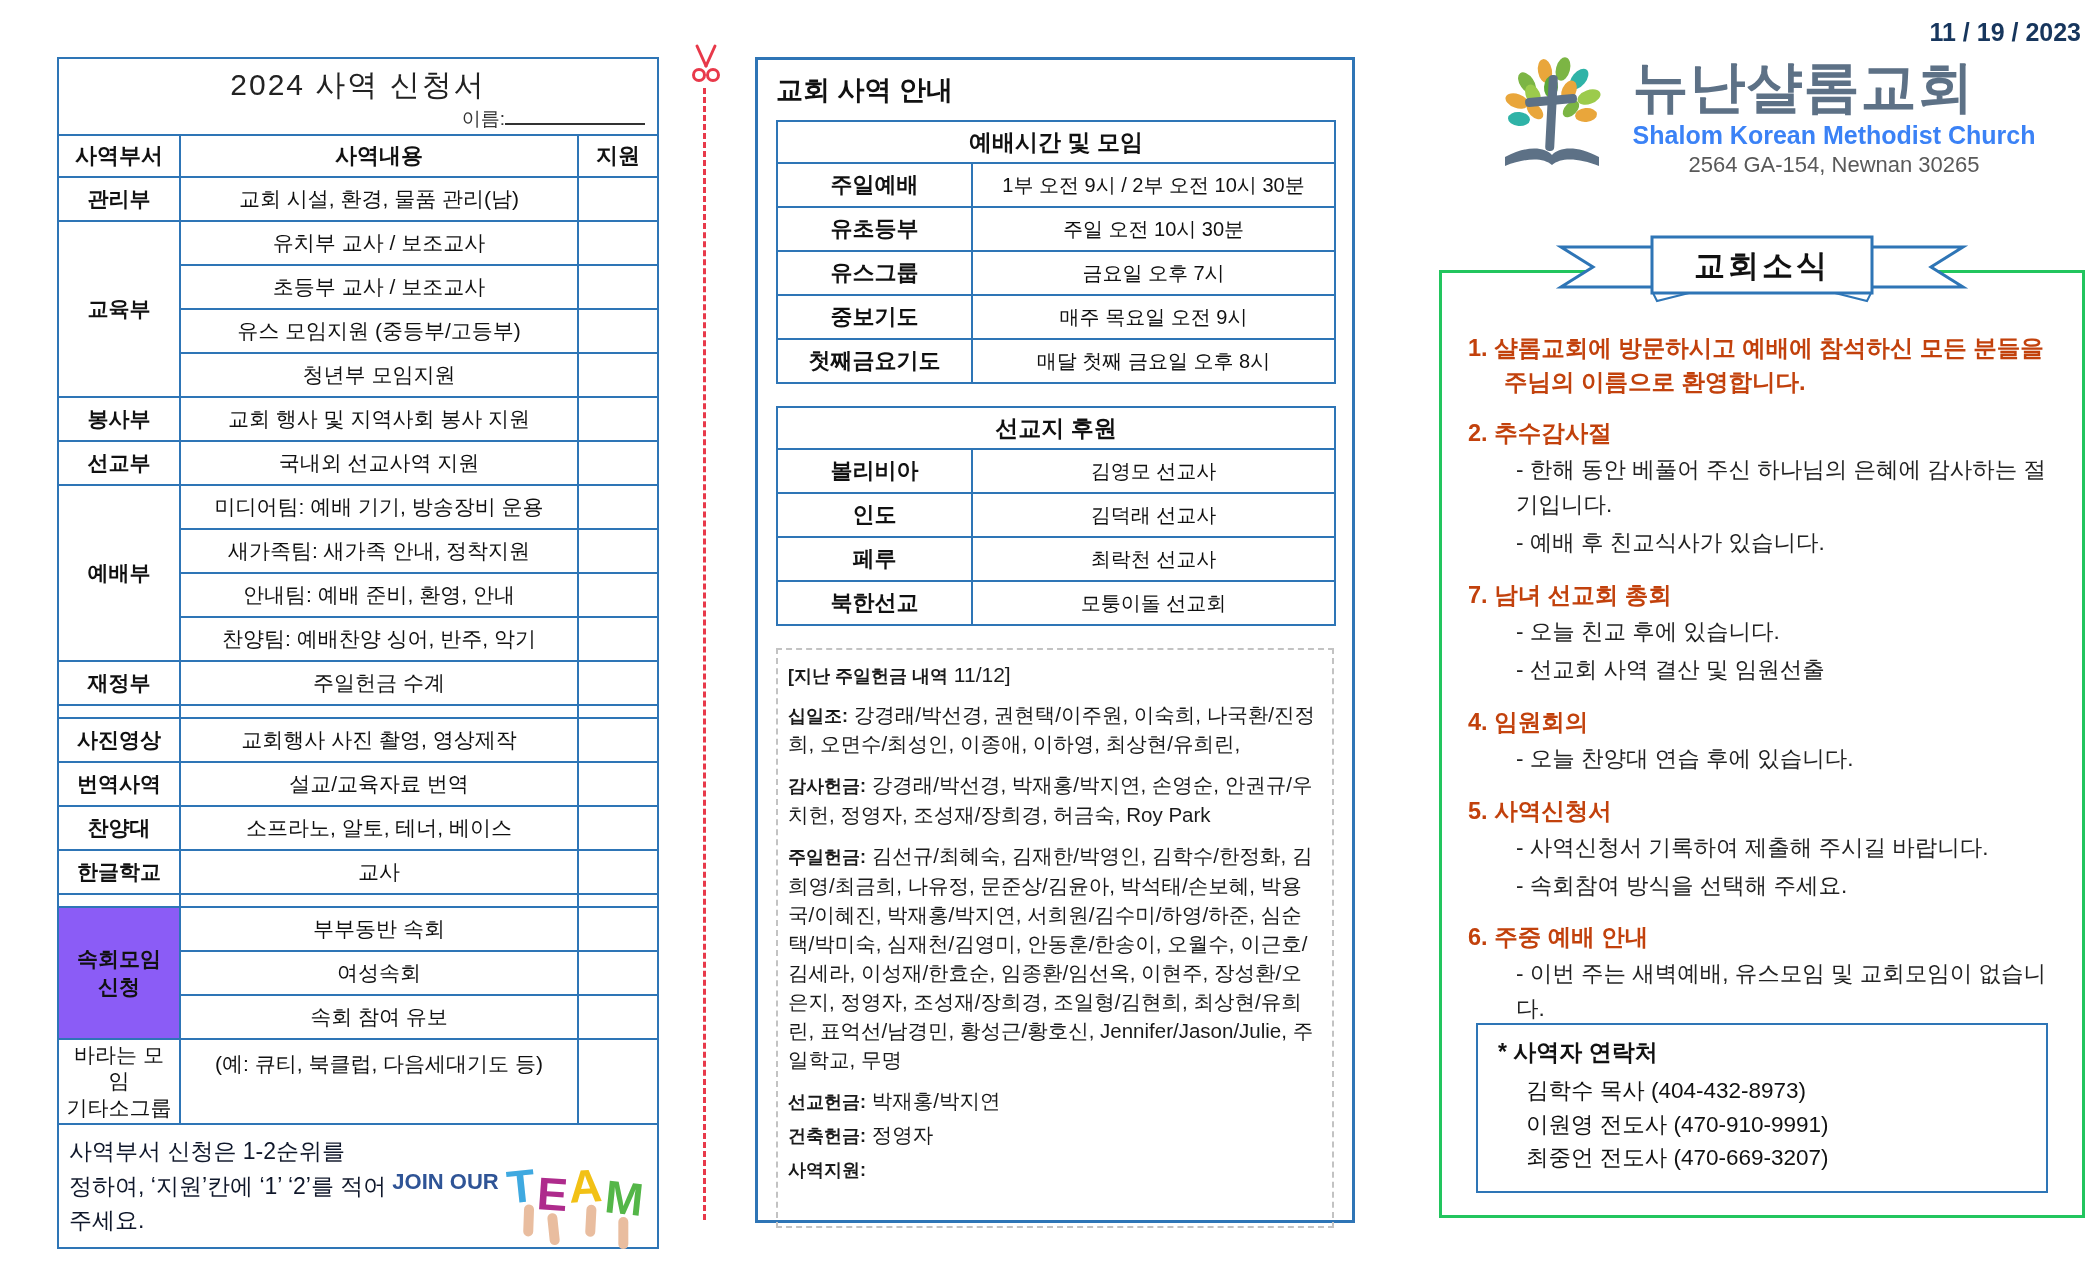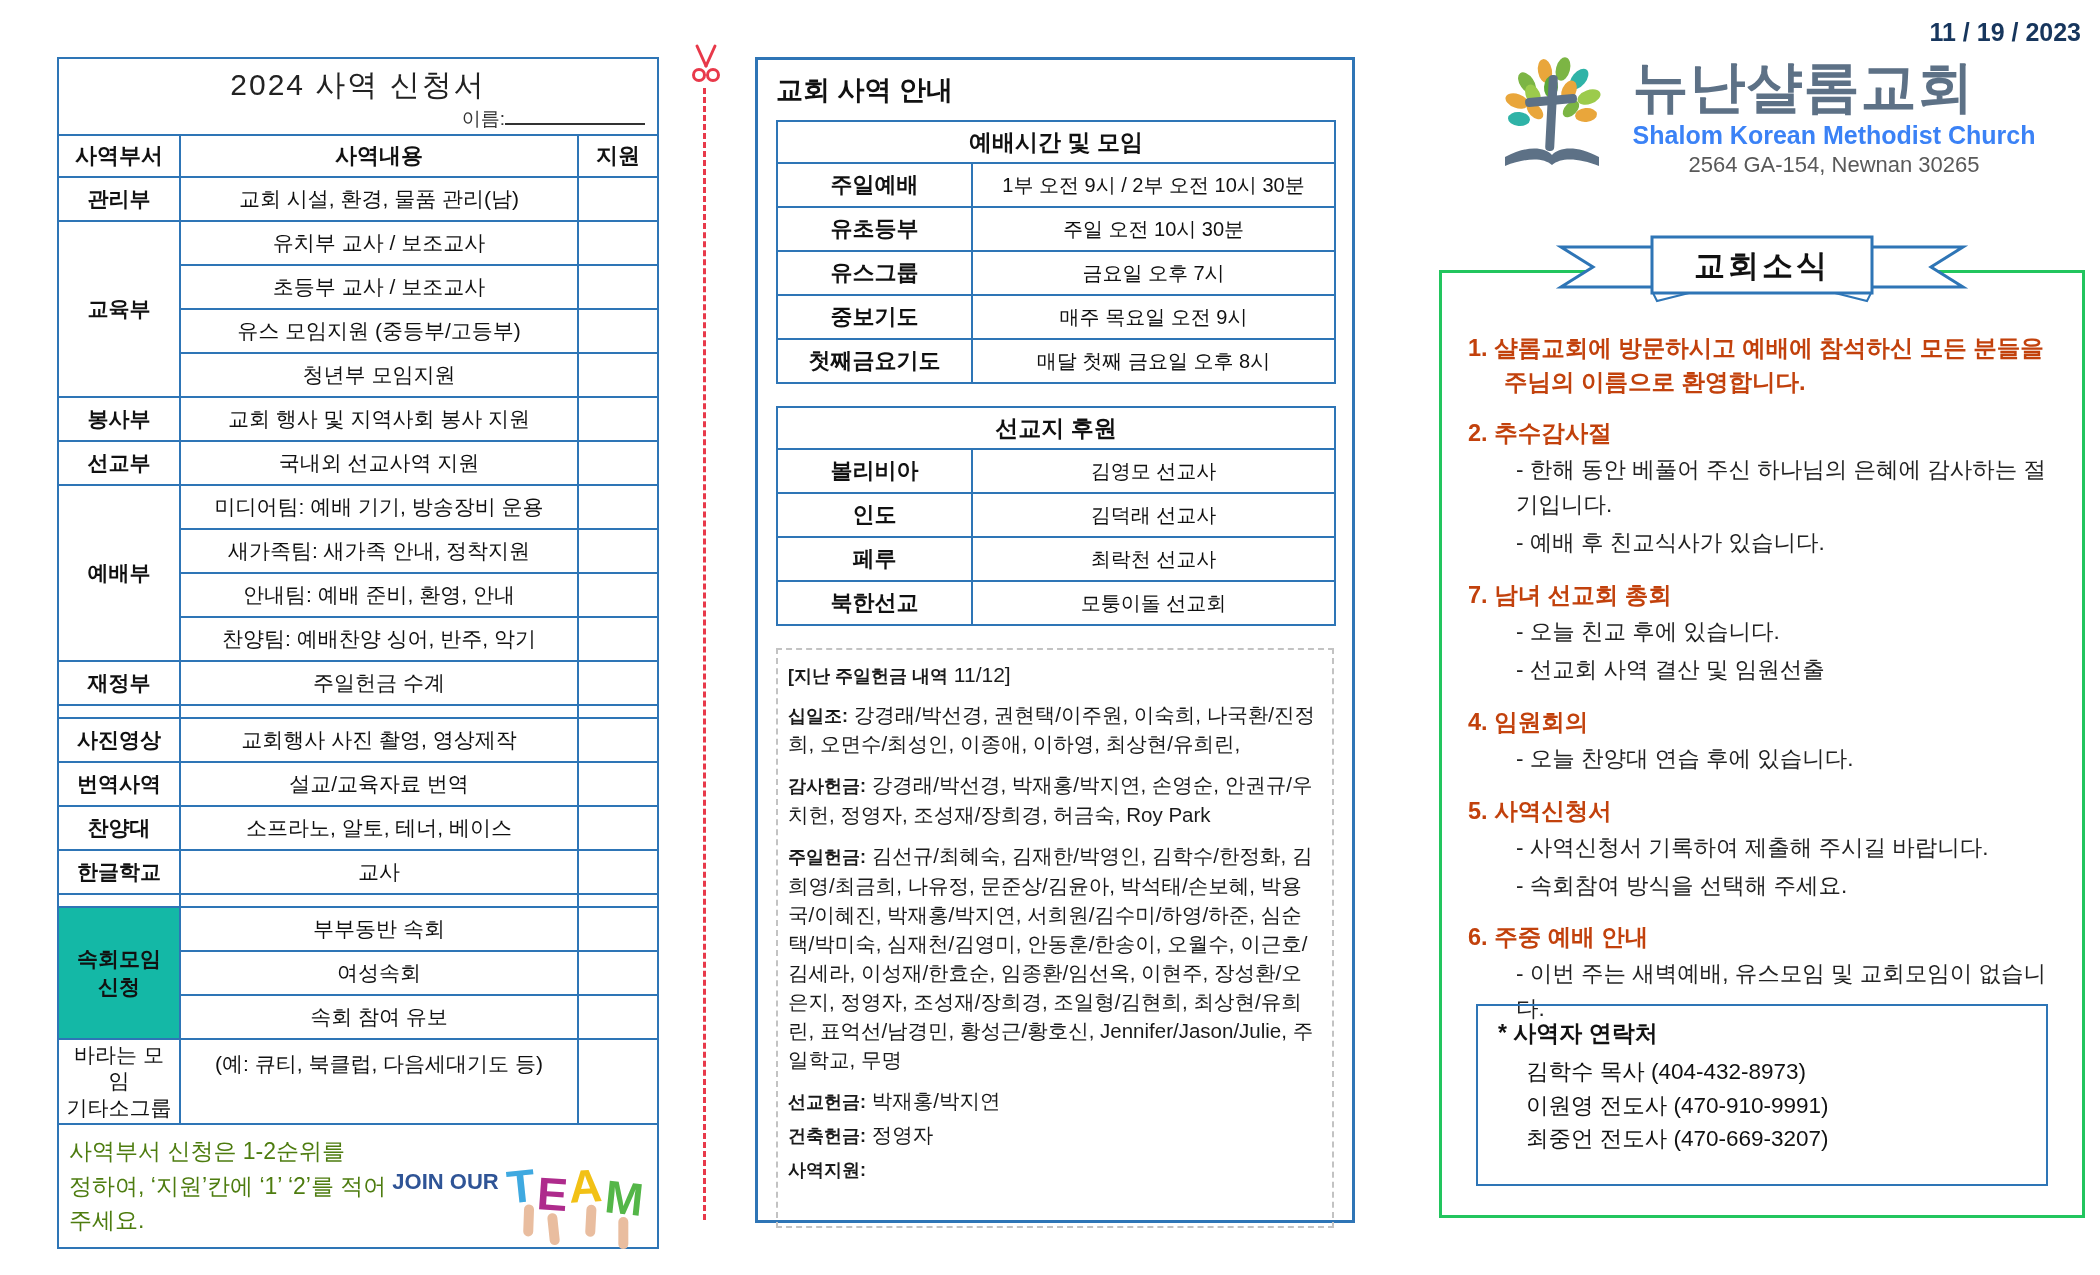--- a/index.html
+++ b/index.html
@@ -13,26 +13,26 @@
   table.apply td, table.apply th { border: 2px solid #2E75B6; padding: 2px 6px; font-size: 21px; text-align: center; vertical-align: middle; }
   col.c-dept { width: 122px; } col.c-item { width: 398px; } col.c-apply { width: 80px; }
   tr.title-row td { height: 74px; border-bottom: 2px solid #2E75B6; }
   .lp-title { font-size: 30px; letter-spacing: 2px; color: #222; padding-top: 4px; }
   .lp-name { text-align: right; font-size: 19px; color: #333; padding-right: 6px; }
   .name-line { display: inline-block; width: 140px; border-bottom: 2px solid #333; height: 16px; }
   tr.head th { height: 42px; font-size: 22px; font-weight: bold; }
   tr.r td { height: 44px; }
   td.dept { font-weight: bold; font-size: 22px; }
   td.dept.light { font-weight: normal; font-size: 21px; line-height: 1.25; }
-  td.yellow { background: #14b8a6; }
+  td.yellow { background: #8b5cf6; }
   tr.spacer td { height: 13px; padding: 0; }
   tr.wish td { height: 76px; }
   tr.foot td { height: 124px; padding: 8px 10px; }
   .foot-flex { display: flex; justify-content: space-between; align-items: center; }
-  .foot-text { text-align: left; font-size: 23px; line-height: 1.5; color: #4d7c0f; }
+  .foot-text { text-align: left; font-size: 23px; line-height: 1.5; color: #0f172a; }
   .team-wrap { display: flex; align-items: flex-start; gap: 8px; padding-right: 4px; }
   .join-our { color: #2F5496; font-weight: bold; font-size: 22px; margin-top: 10px; white-space: nowrap; }
   .team-letters { display: flex; gap: 2px; }
   .tl { position: relative; font-weight: bold; font-size: 46px; display: inline-block; }
   .tl::after { content: ""; position: absolute; width: 10px; height: 32px; background: #E9BD9F; border-radius: 5px; bottom: -24px; left: 45%; }
   .t0 { color: #3FA9E0; transform: rotate(-6deg); }
   .t0::after { transform: rotate(8deg); }
   .t1 { color: #AE2B8C; transform: translateY(8px) rotate(4deg); }
   .t1::after { transform: rotate(-10deg); }
   .t2 { color: #F2C115; transform: rotate(-3deg); }
@@ -65,21 +65,21 @@
   .logo-row { display: flex; align-items: center; justify-content: center; gap: 14px; margin-top: 6px; }
   .church-name { font-size: 56px; font-weight: bold; color: #5D7186; letter-spacing: 1px; line-height: 1.05; }
   .church-sub { font-size: 25px; font-weight: bold; color: #3b82f6; text-align: center; margin-top: 4px; }
   .church-addr { font-size: 22px; color: #595959; text-align: center; margin-top: 2px; }
   .news-box { position: absolute; left: 2px; top: 252px; width: 646px; height: 948px; border: 3px solid #22c55e; padding: 58px 26px 24px 26px; }
   .ribbon { position: absolute; top: -42px; left: 50%; transform: translateX(-50%); width: 430px; height: 80px; }
   .ribbon-text { position: absolute; top: 14px; left: 0; width: 100%; text-align: center; font-size: 31px; font-weight: bold; color: #111; letter-spacing: 3px; }
   .news-item { margin-bottom: 17px; }
   .nt { font-weight: bold; font-size: 23.5px; line-height: 1.45; padding-left: 36px; text-indent: -36px; color: #c2410c; }
   .nb { font-size: 22.5px; line-height: 1.55; margin-left: 48px; color: #222; margin-top: 3px; }
-  .contact-box { position: absolute; left: 34px; right: 34px; bottom: 29px; border: 2px solid #2E75B6; padding: 12px 20px 28px 20px; }
+  .contact-box { position: absolute; left: 34px; right: 34px; bottom: 22px; border: 2px solid #2E75B6; padding: 12px 20px 16px 20px; }
   .ct { font-weight: bold; font-size: 23px; margin-bottom: 6px; }
   .cl { font-size: 22.5px; line-height: 1.5; margin-left: 28px; }
 </style>
 </head>
 <body>
 
 <div class="page">
 
   <div class="left-panel">
     <table class="apply">

